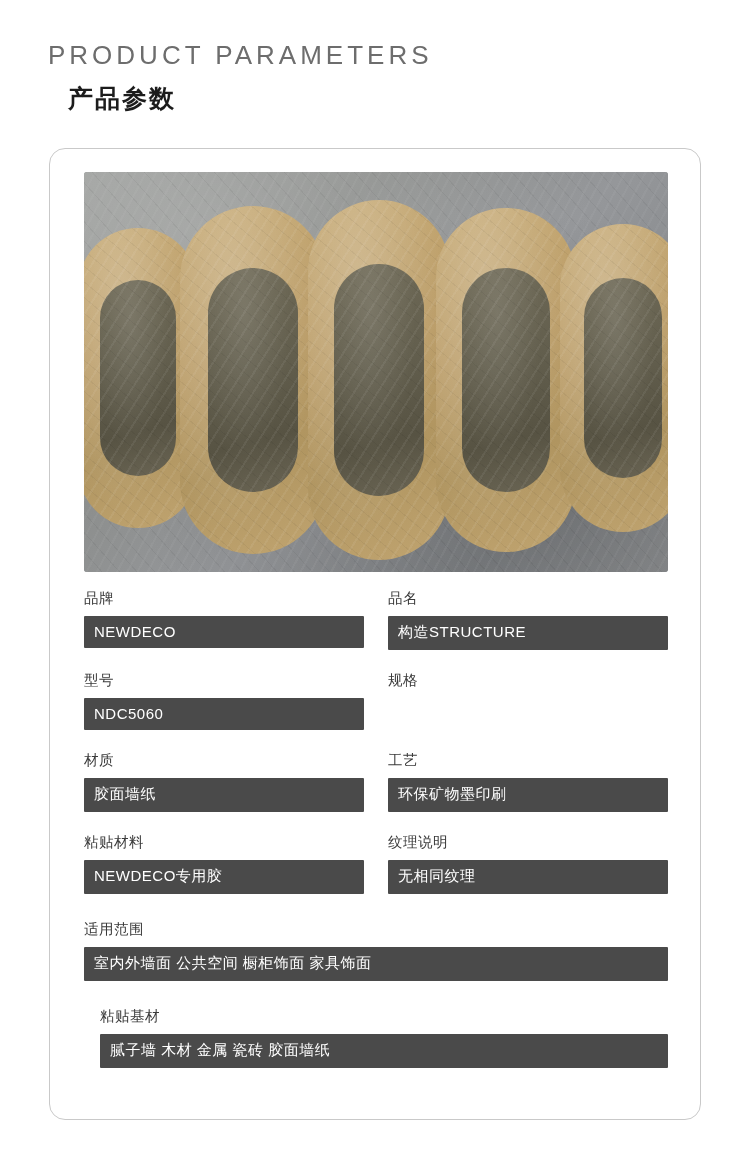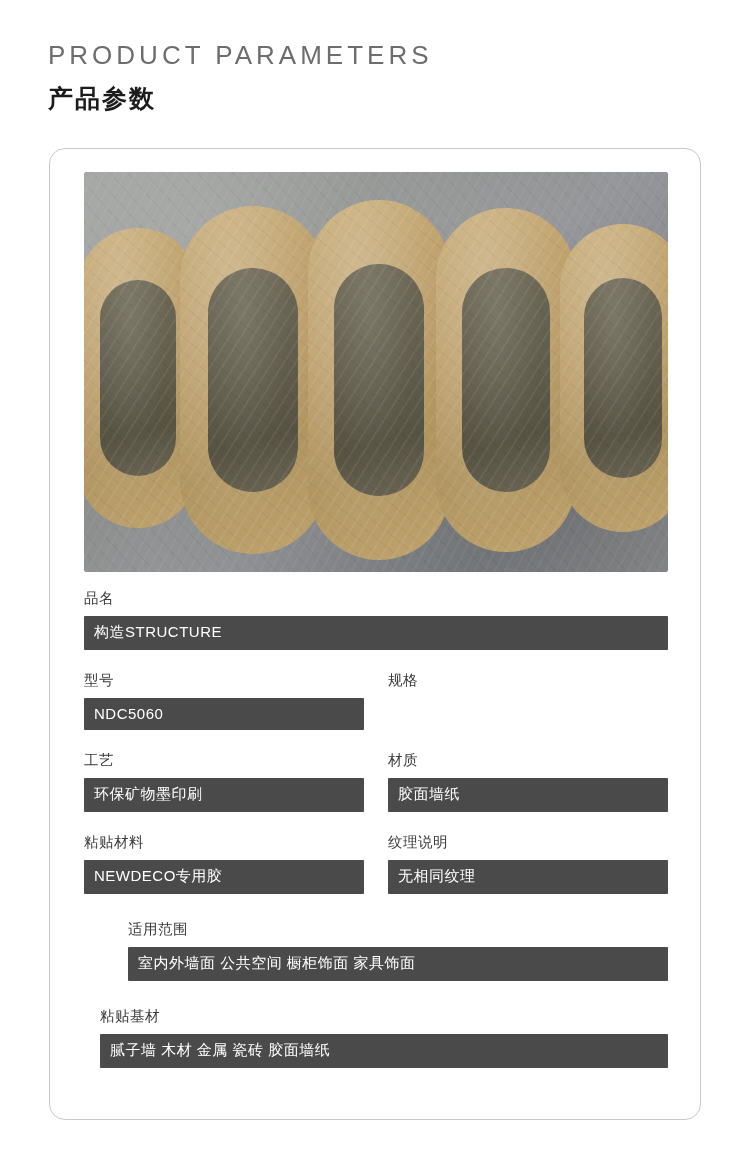--- a/index.html
+++ b/index.html
@@ -34,20 +34,21 @@
     font-weight: 400;
     line-height: 1.2;
   }
   .header-cn {
     font-size: 25px;
     font-weight: bold;
     color: #1c1c1c;
     letter-spacing: 2px;
     margin-top: 12px;
     line-height: 1.2;
+    margin-left: 20px;
   }
 
   
   .card {
     position: absolute;
     left: 49px;
     top: 148px;
     width: 652px;
     height: 972px;
     border: 1px solid #c9c9c9;
@@ -198,58 +199,62 @@
           <div class="tex"></div>
         </div>
 
       </div>
     </div>
 
     <div class="specs">
 
       <div class="spec-row">
         <div class="spec-cell">
+          <div class="spec-label">品牌</div>
+          <div class="spec-value">NEWDECO</div>
+        </div>
+        <div class="spec-cell">
           <div class="spec-label">品名</div>
           <div class="spec-value">构造STRUCTURE</div>
         </div>
       </div>
 
       <div class="spec-row">
         <div class="spec-cell">
           <div class="spec-label">型号</div>
           <div class="spec-value">NDC5060</div>
         </div>
         <div class="spec-cell">
           <div class="spec-label">规格</div>
         </div>
       </div>
 
       <div class="spec-row">
         <div class="spec-cell">
+          <div class="spec-label">材质</div>
+          <div class="spec-value">胶面墙纸</div>
+        </div>
+        <div class="spec-cell">
           <div class="spec-label">工艺</div>
           <div class="spec-value">环保矿物墨印刷</div>
         </div>
-        <div class="spec-cell">
-          <div class="spec-label">材质</div>
-          <div class="spec-value">胶面墙纸</div>
-        </div>
       </div>
 
       <div class="spec-row">
         <div class="spec-cell">
           <div class="spec-label">粘贴材料</div>
           <div class="spec-value">NEWDECO专用胶</div>
         </div>
         <div class="spec-cell">
           <div class="spec-label">纹理说明</div>
           <div class="spec-value">无相同纹理</div>
         </div>
       </div>
 
-      <div class="spec-row" style="margin-top:26px;margin-left:44px;">
+      <div class="spec-row" style="margin-top:26px;">
         <div class="spec-cell full">
           <div class="spec-label">适用范围</div>
           <div class="spec-value">室内外墙面 公共空间 橱柜饰面 家具饰面</div>
         </div>
       </div>
 
       <div class="spec-row" style="margin-top:26px;margin-left:16px;">
         <div class="spec-cell full">
           <div class="spec-label">粘贴基材</div>
           <div class="spec-value">腻子墙 木材 金属 瓷砖 胶面墙纸</div>

